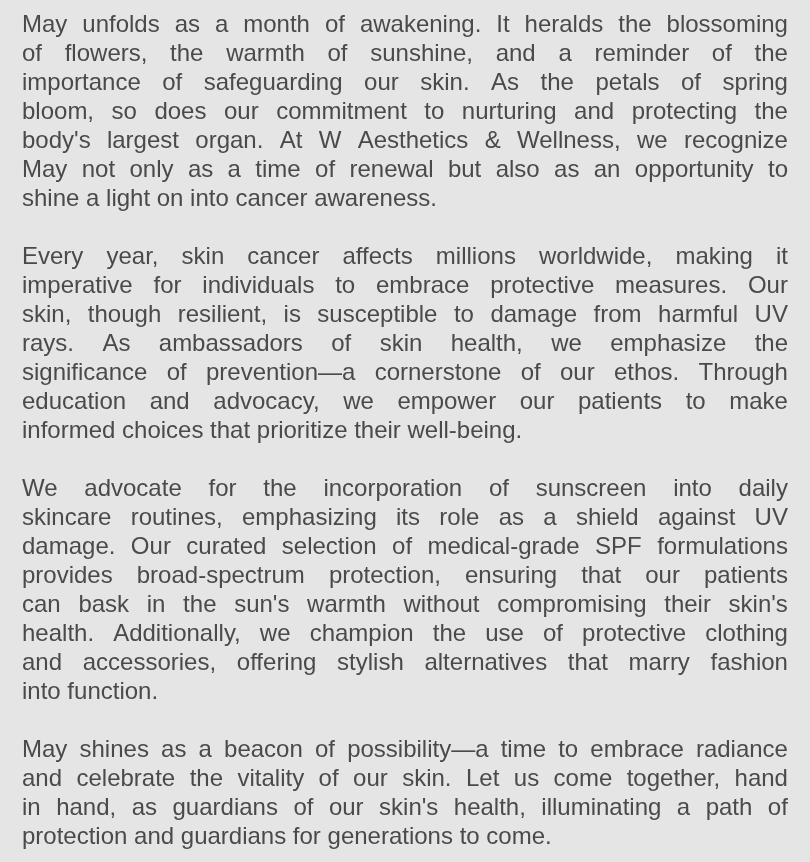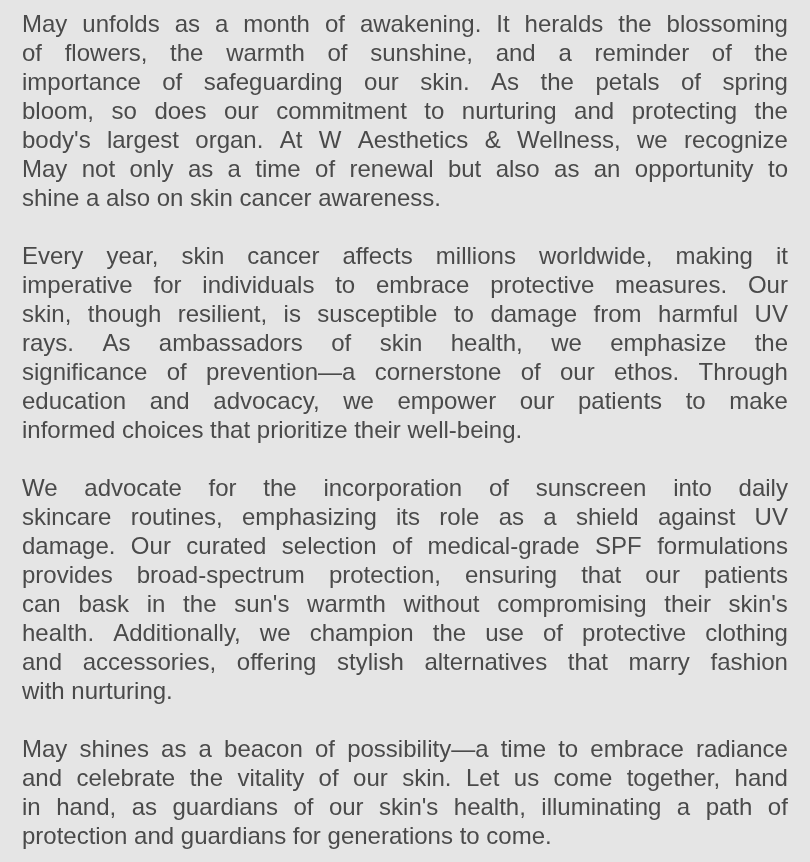--- a/index.html
+++ b/index.html
@@ -43,42 +43,42 @@
 
 <div class="doc">
 
   <div class="para">
     <span class="line" style="text-align: left;"><span style="display: inline-block; margin-right: 14.9563px;">May</span><span style="display: inline-block; margin-right: 14.9563px;">unfolds</span><span style="display: inline-block; margin-right: 14.9563px;">as</span><span style="display: inline-block; margin-right: 14.9563px;">a</span><span style="display: inline-block; margin-right: 14.9563px;">month</span><span style="display: inline-block; margin-right: 14.9563px;">of</span><span style="display: inline-block; margin-right: 14.9563px;">awakening.</span><span style="display: inline-block; margin-right: 14.9563px;">It</span><span style="display: inline-block; margin-right: 14.9563px;">heralds</span><span style="display: inline-block; margin-right: 14.9563px;">the</span><span style="display: inline-block;">blossoming</span></span>
     <span class="line" style="text-align: left;"><span style="display: inline-block; margin-right: 22.6969px;">of</span><span style="display: inline-block; margin-right: 22.6969px;">flowers,</span><span style="display: inline-block; margin-right: 22.6969px;">the</span><span style="display: inline-block; margin-right: 22.6969px;">warmth</span><span style="display: inline-block; margin-right: 22.6969px;">of</span><span style="display: inline-block; margin-right: 22.6969px;">sunshine,</span><span style="display: inline-block; margin-right: 22.6969px;">and</span><span style="display: inline-block; margin-right: 22.6969px;">a</span><span style="display: inline-block; margin-right: 22.6969px;">reminder</span><span style="display: inline-block; margin-right: 22.6969px;">of</span><span style="display: inline-block;">the</span></span>
     <span class="line" style="text-align: left;"><span style="display: inline-block; margin-right: 21.5104px;">importance</span><span style="display: inline-block; margin-right: 21.5104px;">of</span><span style="display: inline-block; margin-right: 21.5104px;">safeguarding</span><span style="display: inline-block; margin-right: 21.5104px;">our</span><span style="display: inline-block; margin-right: 21.5104px;">skin.</span><span style="display: inline-block; margin-right: 21.5104px;">As</span><span style="display: inline-block; margin-right: 21.5104px;">the</span><span style="display: inline-block; margin-right: 21.5104px;">petals</span><span style="display: inline-block; margin-right: 21.5104px;">of</span><span style="display: inline-block;">spring</span></span>
     <span class="line" style="text-align: left;"><span style="display: inline-block; margin-right: 17.5104px;">bloom,</span><span style="display: inline-block; margin-right: 17.5104px;">so</span><span style="display: inline-block; margin-right: 17.5104px;">does</span><span style="display: inline-block; margin-right: 17.5104px;">our</span><span style="display: inline-block; margin-right: 17.5104px;">commitment</span><span style="display: inline-block; margin-right: 17.5104px;">to</span><span style="display: inline-block; margin-right: 17.5104px;">nurturing</span><span style="display: inline-block; margin-right: 17.5104px;">and</span><span style="display: inline-block; margin-right: 17.5104px;">protecting</span><span style="display: inline-block;">the</span></span>
     <span class="line" style="text-align: left;"><span style="display: inline-block; margin-right: 16.316px;">body's</span><span style="display: inline-block; margin-right: 16.316px;">largest</span><span style="display: inline-block; margin-right: 16.316px;">organ.</span><span style="display: inline-block; margin-right: 16.316px;">At</span><span style="display: inline-block; margin-right: 16.316px;">W</span><span style="display: inline-block; margin-right: 16.316px;">Aesthetics</span><span style="display: inline-block; margin-right: 16.316px;">&amp;</span><span style="display: inline-block; margin-right: 16.316px;">Wellness,</span><span style="display: inline-block; margin-right: 16.316px;">we</span><span style="display: inline-block;">recognize</span></span>
     <span class="line" style="text-align: left;"><span style="display: inline-block; margin-right: 14.3762px;">May</span><span style="display: inline-block; margin-right: 14.3762px;">not</span><span style="display: inline-block; margin-right: 14.3762px;">only</span><span style="display: inline-block; margin-right: 14.3762px;">as</span><span style="display: inline-block; margin-right: 14.3762px;">a</span><span style="display: inline-block; margin-right: 14.3762px;">time</span><span style="display: inline-block; margin-right: 14.3762px;">of</span><span style="display: inline-block; margin-right: 14.3762px;">renewal</span><span style="display: inline-block; margin-right: 14.3762px;">but</span><span style="display: inline-block; margin-right: 14.3762px;">also</span><span style="display: inline-block; margin-right: 14.3762px;">as</span><span style="display: inline-block; margin-right: 14.3762px;">an</span><span style="display: inline-block; margin-right: 14.3762px;">opportunity</span><span style="display: inline-block;">to</span></span>
-    <span class="line last" style="text-align: left;">shine a also on skin cancer awareness.</span>
+    <span class="line last" style="text-align: left;">shine a light on into cancer awareness.</span>
   </div>
 
   <div class="para">
     <span class="line" style="text-align: left;"><span style="display: inline-block; margin-right: 23.1035px;">Every</span><span style="display: inline-block; margin-right: 23.1035px;">year,</span><span style="display: inline-block; margin-right: 23.1035px;">skin</span><span style="display: inline-block; margin-right: 23.1035px;">cancer</span><span style="display: inline-block; margin-right: 23.1035px;">affects</span><span style="display: inline-block; margin-right: 23.1035px;">millions</span><span style="display: inline-block; margin-right: 23.1035px;">worldwide,</span><span style="display: inline-block; margin-right: 23.1035px;">making</span><span style="display: inline-block;">it</span></span>
     <span class="line" style="text-align: left;"><span style="display: inline-block; margin-right: 20.8103px;">imperative</span><span style="display: inline-block; margin-right: 20.8103px;">for</span><span style="display: inline-block; margin-right: 20.8103px;">individuals</span><span style="display: inline-block; margin-right: 20.8103px;">to</span><span style="display: inline-block; margin-right: 20.8103px;">embrace</span><span style="display: inline-block; margin-right: 20.8103px;">protective</span><span style="display: inline-block; margin-right: 20.8103px;">measures.</span><span style="display: inline-block;">Our</span></span>
     <span class="line" style="text-align: left;"><span style="display: inline-block; margin-right: 16.4792px;">skin,</span><span style="display: inline-block; margin-right: 16.4792px;">though</span><span style="display: inline-block; margin-right: 16.4792px;">resilient,</span><span style="display: inline-block; margin-right: 16.4792px;">is</span><span style="display: inline-block; margin-right: 16.4792px;">susceptible</span><span style="display: inline-block; margin-right: 16.4792px;">to</span><span style="display: inline-block; margin-right: 16.4792px;">damage</span><span style="display: inline-block; margin-right: 16.4792px;">from</span><span style="display: inline-block; margin-right: 16.4792px;">harmful</span><span style="display: inline-block;">UV</span></span>
     <span class="line" style="text-align: left;"><span style="display: inline-block; margin-right: 28.375px;">rays.</span><span style="display: inline-block; margin-right: 28.375px;">As</span><span style="display: inline-block; margin-right: 28.375px;">ambassadors</span><span style="display: inline-block; margin-right: 28.375px;">of</span><span style="display: inline-block; margin-right: 28.375px;">skin</span><span style="display: inline-block; margin-right: 28.375px;">health,</span><span style="display: inline-block; margin-right: 28.375px;">we</span><span style="display: inline-block; margin-right: 28.375px;">emphasize</span><span style="display: inline-block;">the</span></span>
     <span class="line" style="text-align: left;"><span style="display: inline-block; margin-right: 19.2723px;">significance</span><span style="display: inline-block; margin-right: 19.2723px;">of</span><span style="display: inline-block; margin-right: 19.2723px;">prevention—a</span><span style="display: inline-block; margin-right: 19.2723px;">cornerstone</span><span style="display: inline-block; margin-right: 19.2723px;">of</span><span style="display: inline-block; margin-right: 19.2723px;">our</span><span style="display: inline-block; margin-right: 19.2723px;">ethos.</span><span style="display: inline-block;">Through</span></span>
     <span class="line" style="text-align: left;"><span style="display: inline-block; margin-right: 23.5898px;">education</span><span style="display: inline-block; margin-right: 23.5898px;">and</span><span style="display: inline-block; margin-right: 23.5898px;">advocacy,</span><span style="display: inline-block; margin-right: 23.5898px;">we</span><span style="display: inline-block; margin-right: 23.5898px;">empower</span><span style="display: inline-block; margin-right: 23.5898px;">our</span><span style="display: inline-block; margin-right: 23.5898px;">patients</span><span style="display: inline-block; margin-right: 23.5898px;">to</span><span style="display: inline-block;">make</span></span>
     <span class="line last" style="text-align: left;">informed choices that prioritize their well-being.</span>
   </div>
 
   <div class="para">
     <span class="line" style="text-align: left;"><span style="display: inline-block; margin-right: 26.7578px;">We</span><span style="display: inline-block; margin-right: 26.7578px;">advocate</span><span style="display: inline-block; margin-right: 26.7578px;">for</span><span style="display: inline-block; margin-right: 26.7578px;">the</span><span style="display: inline-block; margin-right: 26.7578px;">incorporation</span><span style="display: inline-block; margin-right: 26.7578px;">of</span><span style="display: inline-block; margin-right: 26.7578px;">sunscreen</span><span style="display: inline-block; margin-right: 26.7578px;">into</span><span style="display: inline-block;">daily</span></span>
     <span class="line" style="text-align: left;"><span style="display: inline-block; margin-right: 19.2899px;">skincare</span><span style="display: inline-block; margin-right: 19.2899px;">routines,</span><span style="display: inline-block; margin-right: 19.2899px;">emphasizing</span><span style="display: inline-block; margin-right: 19.2899px;">its</span><span style="display: inline-block; margin-right: 19.2899px;">role</span><span style="display: inline-block; margin-right: 19.2899px;">as</span><span style="display: inline-block; margin-right: 19.2899px;">a</span><span style="display: inline-block; margin-right: 19.2899px;">shield</span><span style="display: inline-block; margin-right: 19.2899px;">against</span><span style="display: inline-block;">UV</span></span>
     <span class="line" style="text-align: left;"><span style="display: inline-block; margin-right: 15.4665px;">damage.</span><span style="display: inline-block; margin-right: 15.4665px;">Our</span><span style="display: inline-block; margin-right: 15.4665px;">curated</span><span style="display: inline-block; margin-right: 15.4665px;">selection</span><span style="display: inline-block; margin-right: 15.4665px;">of</span><span style="display: inline-block; margin-right: 15.4665px;">medical-grade</span><span style="display: inline-block; margin-right: 15.4665px;">SPF</span><span style="display: inline-block;">formulations</span></span>
     <span class="line" style="text-align: left;"><span style="display: inline-block; margin-right: 24.0469px;">provides</span><span style="display: inline-block; margin-right: 24.0469px;">broad-spectrum</span><span style="display: inline-block; margin-right: 24.0469px;">protection,</span><span style="display: inline-block; margin-right: 24.0469px;">ensuring</span><span style="display: inline-block; margin-right: 24.0469px;">that</span><span style="display: inline-block; margin-right: 24.0469px;">our</span><span style="display: inline-block;">patients</span></span>
     <span class="line" style="text-align: left;"><span style="display: inline-block; margin-right: 17.6858px;">can</span><span style="display: inline-block; margin-right: 17.6858px;">bask</span><span style="display: inline-block; margin-right: 17.6858px;">in</span><span style="display: inline-block; margin-right: 17.6858px;">the</span><span style="display: inline-block; margin-right: 17.6858px;">sun's</span><span style="display: inline-block; margin-right: 17.6858px;">warmth</span><span style="display: inline-block; margin-right: 17.6858px;">without</span><span style="display: inline-block; margin-right: 17.6858px;">compromising</span><span style="display: inline-block; margin-right: 17.6858px;">their</span><span style="display: inline-block;">skin's</span></span>
     <span class="line" style="text-align: left;"><span style="display: inline-block; margin-right: 19.082px;">health.</span><span style="display: inline-block; margin-right: 19.082px;">Additionally,</span><span style="display: inline-block; margin-right: 19.082px;">we</span><span style="display: inline-block; margin-right: 19.082px;">champion</span><span style="display: inline-block; margin-right: 19.082px;">the</span><span style="display: inline-block; margin-right: 19.082px;">use</span><span style="display: inline-block; margin-right: 19.082px;">of</span><span style="display: inline-block; margin-right: 19.082px;">protective</span><span style="display: inline-block;">clothing</span></span>
     <span class="line" style="text-align: left;"><span style="display: inline-block; margin-right: 20.6808px;">and</span><span style="display: inline-block; margin-right: 20.6808px;">accessories,</span><span style="display: inline-block; margin-right: 20.6808px;">offering</span><span style="display: inline-block; margin-right: 20.6808px;">stylish</span><span style="display: inline-block; margin-right: 20.6808px;">alternatives</span><span style="display: inline-block; margin-right: 20.6808px;">that</span><span style="display: inline-block; margin-right: 20.6808px;">marry</span><span style="display: inline-block;">fashion</span></span>
-    <span class="line last" style="text-align: left;">with nurturing.</span>
+    <span class="line last" style="text-align: left;">into function.</span>
   </div>
 
   <div class="para">
     <span class="line" style="text-align: left;"><span style="display: inline-block; margin-right: 12.1609px;">May</span><span style="display: inline-block; margin-right: 12.1609px;">shines</span><span style="display: inline-block; margin-right: 12.1609px;">as</span><span style="display: inline-block; margin-right: 12.1609px;">a</span><span style="display: inline-block; margin-right: 12.1609px;">beacon</span><span style="display: inline-block; margin-right: 12.1609px;">of</span><span style="display: inline-block; margin-right: 12.1609px;">possibility—a</span><span style="display: inline-block; margin-right: 12.1609px;">time</span><span style="display: inline-block; margin-right: 12.1609px;">to</span><span style="display: inline-block; margin-right: 12.1609px;">embrace</span><span style="display: inline-block;">radiance</span></span>
     <span class="line" style="text-align: left;"><span style="display: inline-block; margin-right: 14.4418px;">and</span><span style="display: inline-block; margin-right: 14.4418px;">celebrate</span><span style="display: inline-block; margin-right: 14.4418px;">the</span><span style="display: inline-block; margin-right: 14.4418px;">vitality</span><span style="display: inline-block; margin-right: 14.4418px;">of</span><span style="display: inline-block; margin-right: 14.4418px;">our</span><span style="display: inline-block; margin-right: 14.4418px;">skin.</span><span style="display: inline-block; margin-right: 14.4418px;">Let</span><span style="display: inline-block; margin-right: 14.4418px;">us</span><span style="display: inline-block; margin-right: 14.4418px;">come</span><span style="display: inline-block; margin-right: 14.4418px;">together,</span><span style="display: inline-block;">hand</span></span>
     <span class="line" style="text-align: left;"><span style="display: inline-block; margin-right: 15.4801px;">in</span><span style="display: inline-block; margin-right: 15.4801px;">hand,</span><span style="display: inline-block; margin-right: 15.4801px;">as</span><span style="display: inline-block; margin-right: 15.4801px;">guardians</span><span style="display: inline-block; margin-right: 15.4801px;">of</span><span style="display: inline-block; margin-right: 15.4801px;">our</span><span style="display: inline-block; margin-right: 15.4801px;">skin's</span><span style="display: inline-block; margin-right: 15.4801px;">health,</span><span style="display: inline-block; margin-right: 15.4801px;">illuminating</span><span style="display: inline-block; margin-right: 15.4801px;">a</span><span style="display: inline-block; margin-right: 15.4801px;">path</span><span style="display: inline-block;">of</span></span>
     <span class="line last" style="text-align: left;">protection and guardians for generations to come.</span>
   </div>
 
 </div>

